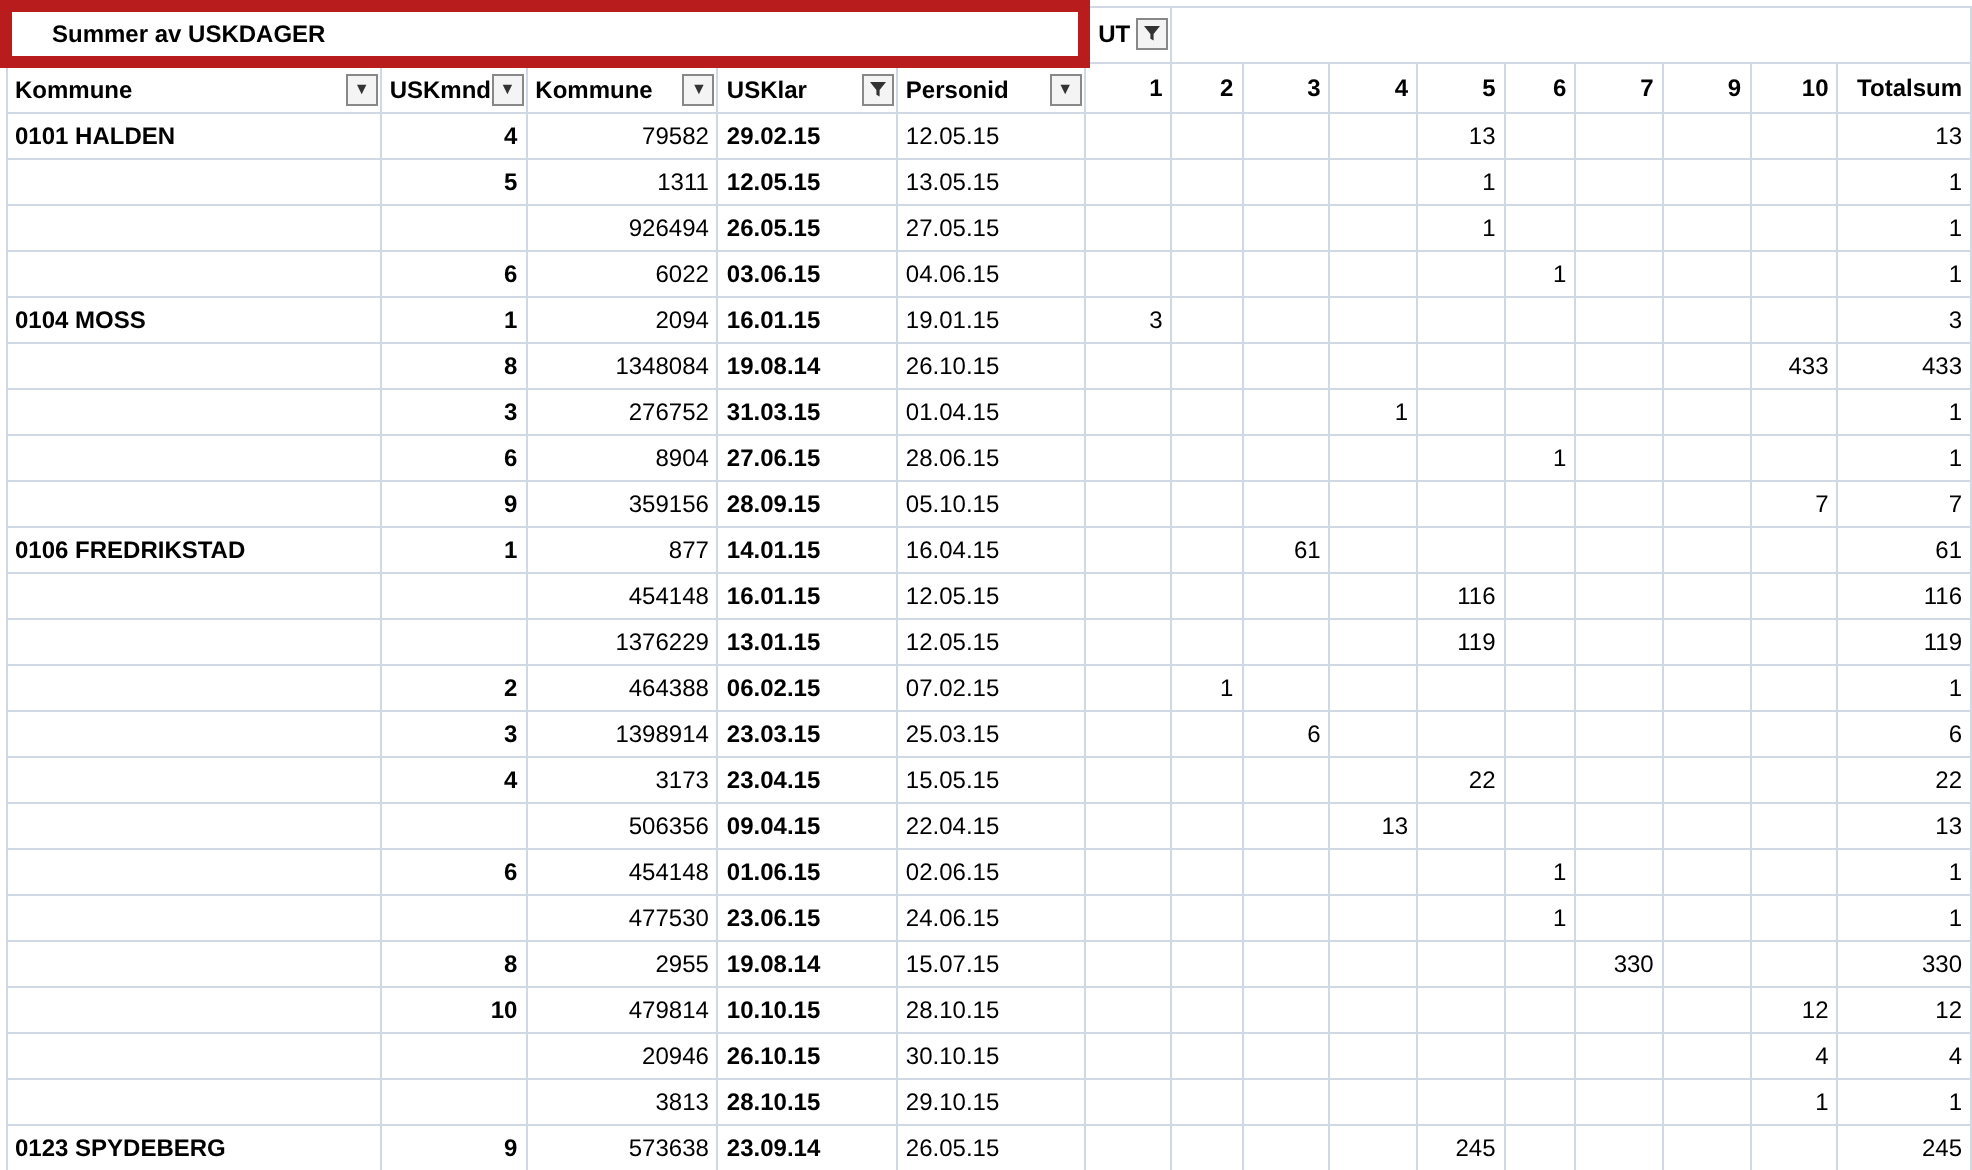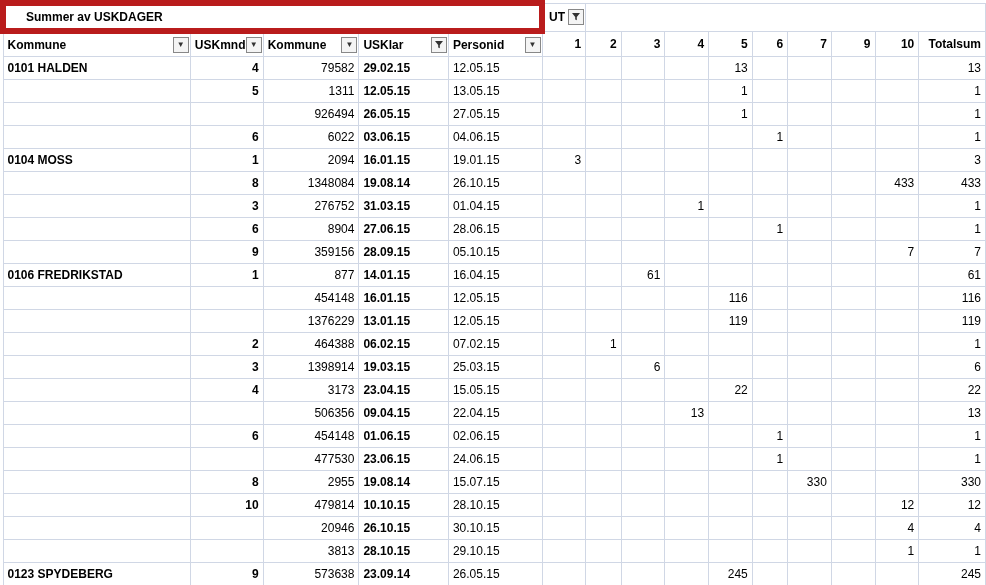--- a/index.html
+++ b/index.html
@@ -346,21 +346,21 @@
         <td class="right"></td>
         <td class="right"></td>
         <td class="right"></td>
         <td class="right"></td>
         <td class="right">1</td>
       </tr>
       <tr>
         <td class="left bold"></td>
         <td class="right bold">3</td>
         <td class="right">1398914</td>
-        <td class="left bold">19.03.15</td>
+        <td class="left bold">23.03.15</td>
         <td class="left">25.03.15</td>
         <td class="right"></td>
         <td class="right"></td>
         <td class="right">6</td>
         <td class="right"></td>
         <td class="right"></td>
         <td class="right"></td>
         <td class="right"></td>
         <td class="right"></td>
         <td class="right"></td>

